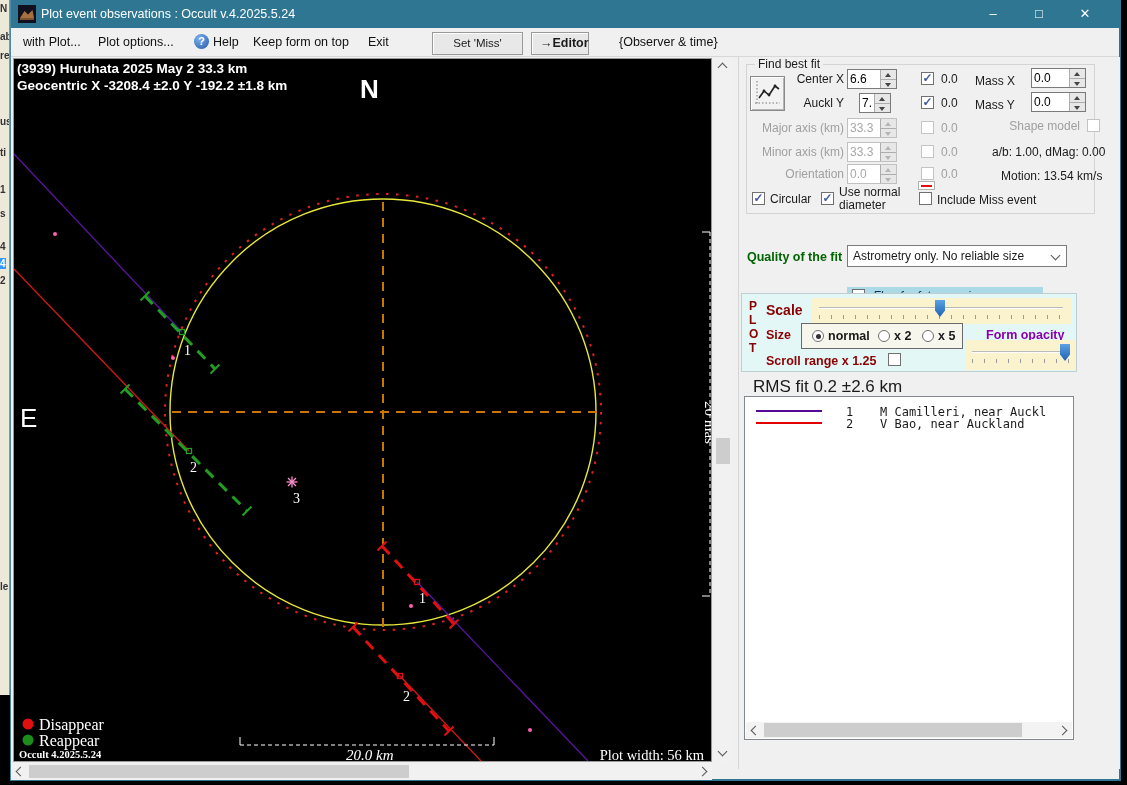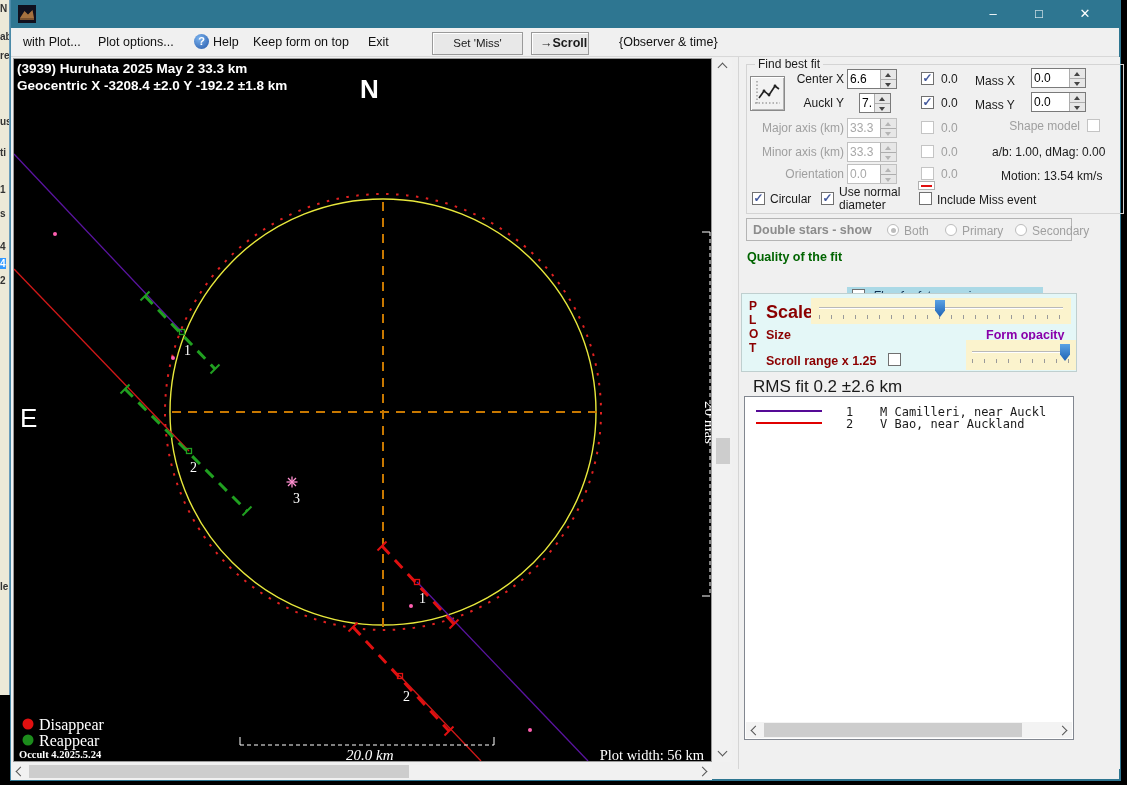--- a/index.html
+++ b/index.html
@@ -94,34 +94,35 @@
 </div>
 
 <div id="win" class="abs">
 
   <div id="titlebar" class="abs">
     <svg id="appicon" viewBox="0 0 18 18">
       <rect x="0" y="0" width="18" height="18" fill="#10101e"></rect>
       <path d="M2 13 L6.5 6 L10 9.5 L14.5 5 L16 13 Z" fill="#a5713f"></path>
       <path d="M2 13 L16 13 L16 15 L2 15 Z" fill="#7a5230"></path>
     </svg>
+    <span class="ttl">Plot event observations : Occult v.4.2025.5.24</span>
     <div class="capbtn" style="left:959px">–</div>
     <div class="capbtn" style="left:1005px">□</div>
     <div class="capbtn" style="left:1051px">✕</div>
   </div>
 
   <div id="menubar" class="abs">
     <span class="mitem" style="left:12px">with Plot...</span>
     <span class="mitem" style="left:87px">Plot options...</span>
     <div id="helpicon">?</div>
     <span class="mitem" style="left:202px">Help</span>
     <span class="mitem" style="left:242px">Keep form on top</span>
     <span class="mitem" style="left:357px">Exit</span>
     <div class="mbtn" style="left:421px; width:91px">Set 'Miss' Times</div>
-    <div class="mbtn" style="left:520px; width:58px; font-weight:bold; font-size:12.5px">→Scroll</div>
+    <div class="mbtn" style="left:520px; width:58px; font-weight:bold; font-size:12.5px">→Editor</div>
     <span class="mitem" style="left:608px">{Observer &amp; time}</span>
   </div>
 
   <div id="plotwrap" class="abs">
   <svg width="697" height="702" viewBox="0 0 697 702">
 
     <circle cx="369" cy="353" r="218" fill="none" stroke="#e02020" stroke-width="2" stroke-dasharray="2.5 7.5"></circle>
 
     <circle cx="369" cy="353" r="213" fill="none" stroke="#e8e83c" stroke-width="1.4"></circle>
 
@@ -220,21 +221,21 @@
   </div>
 
   <div id="hscroll" class="abs sb">
     <span class="chev left" style="left:6px; top:5px"></span>
     <div class="thumb" style="left:18px; top:2px; width:380px; height:13px"></div>
     <span class="chev right" style="right:6px; top:5px"></span>
   </div>
 
   <div id="panel" class="abs">
 
-    <div class="grpbox" style="left:7px; top:7px; width:378px; height:150px">
+    <div class="grpbox" style="left:7px; top:7px; width:349px; height:150px">
       <span class="glabel">Find best fit</span>
     </div>
     <div class="abs" style="left:11px; top:19px; width:35px; height:35px; background:#f2f2f2; border:1px solid #8a8a8a; box-shadow:inset 1px 1px 0 #fff, inset -1px -1px 0 #b5b5b5">
       <svg width="33" height="33" viewBox="0 0 33 33">
         <line x1="6" y1="4" x2="6" y2="27" stroke="#777" stroke-width="1" stroke-dasharray="1.5 2"></line>
         <line x1="4" y1="26" x2="29" y2="26" stroke="#777" stroke-width="1" stroke-dasharray="1.5 2"></line>
         <polyline points="8,21 13,14 18,18 24,9 28,12" fill="none" stroke="#222" stroke-width="1.6"></polyline>
         <circle cx="13" cy="14" r="1.4" fill="#222"></circle>
           <circle cx="18" cy="18" r="1.4" fill="#222"></circle>
           <circle cx="24" cy="9" r="1.4" fill="#222"></circle>
@@ -348,48 +349,51 @@
       <div style="position:absolute; left:2px; top:2.5px; width:11px; height:2.5px; background:#e01010"></div>
     </div>
     <div class="chk" style="left:13px; top:135px">✓</div>
     <span class="llabel" style="left:31px; top:135px">Circular</span>
     <div class="chk" style="left:82px; top:135px">✓</div>
     <span class="llabel" style="left:100px; top:128px">Use normal</span>
     <span class="llabel" style="left:100px; top:141px">diameter</span>
     <div class="chk" style="left:180px; top:135px"></div>
     <span class="llabel" style="left:198px; top:136px">Include Miss event</span>
 
-    <div class="abs" style="left:7px; top:161px; width:326px; height:23px; border:1px solid #b4b4b4">
-      <span class="llabel" style="left:6px; top:4px; font-weight:bold; color:#8c8c8c; font-size:12.5px">Double stars - show</span>
-      <div class="radio off sel" style="left:140px; top:5px"></div>
-      <span class="llabel dis" style="left:157px; top:5px">Both</span>
-      <div class="radio off" style="left:198px; top:5px"></div>
-      <span class="llabel dis" style="left:215px; top:5px">Primary</span>
-      <div class="radio off" style="left:268px; top:5px"></div>
-      <span class="llabel dis" style="left:285px; top:5px">Secondary</span>
-    </div>
 
     <span class="llabel" style="left:8px; top:193px; color:#006400; font-weight:bold; font-size:12.5px">Quality of the fit</span>
+    <div class="abs" style="left:108px; top:188px; width:220px; height:22px; background:#fff; border:1px solid #7a7a7a">
+      <span class="llabel" style="left:5px; top:3px">Astrometry only. No reliable size</span>
+      <span class="chev down" style="right:7px; top:6px"></span>
+    </div>
     <div class="abs" style="left:108px; top:230px; width:196px; height:18px; background:#abd9e6">
       <div class="chk" style="left:5px; top:2px"></div>
       <span class="llabel" style="left:26px; top:2px; font-style:italic; color:#103050">Flag for future review</span>
     </div>
 
     <div id="pc">
       <span class="llabel dkred" style="left:7px; top:5px">P</span>
       <span class="llabel dkred" style="left:7px; top:19px">L</span>
       <span class="llabel dkred" style="left:7px; top:33px">O</span>
       <span class="llabel dkred" style="left:7px; top:47px">T</span>
-      <span class="llabel dkred" style="left:24px; top:8px; font-size:18px">Scale</span>
+      <span class="llabel dkred" style="left:24px; top:8px; font-size:14px">Scale</span>
       <div class="slider" style="left:69px; top:4px; width:260px; height:26px">
         <div class="groove" style="left:8px; top:9px; width:244px"></div>
         <div class="ticks" style="left:8px; top:17px; width:246px"></div>
         <div class="sthumb" style="left:124px; top:2px"></div>
       </div>
       <span class="llabel dkred" style="left:24px; top:34px; font-size:12.5px">Size</span>
+      <div id="sizebox">
+        <div class="radio sel" style="left:10px; top:6px"></div>
+        <span class="szlbl" style="left:26px">normal</span>
+        <div class="radio" style="left:76px; top:6px"></div>
+        <span class="szlbl" style="left:92px">x 2</span>
+        <div class="radio" style="left:120px; top:6px"></div>
+        <span class="szlbl" style="left:136px">x 5</span>
+      </div>
       <span class="llabel" style="left:244px; top:34px; color:#8800aa; font-weight:bold; font-size:12.5px">Form opacity</span>
       <span class="llabel dkred" style="left:24px; top:60px; font-size:12.5px">Scroll range x 1.25</span>
       <div class="chk" style="left:146px; top:59px"></div>
       <div class="slider" style="left:224px; top:46px; width:110px; height:30px">
         <div class="groove" style="left:6px; top:11px; width:98px"></div>
         <div class="ticks" style="left:6px; top:19px; width:100px"></div>
         <div class="sthumb" style="left:94px; top:4px"></div>
       </div>
     </div>
 

